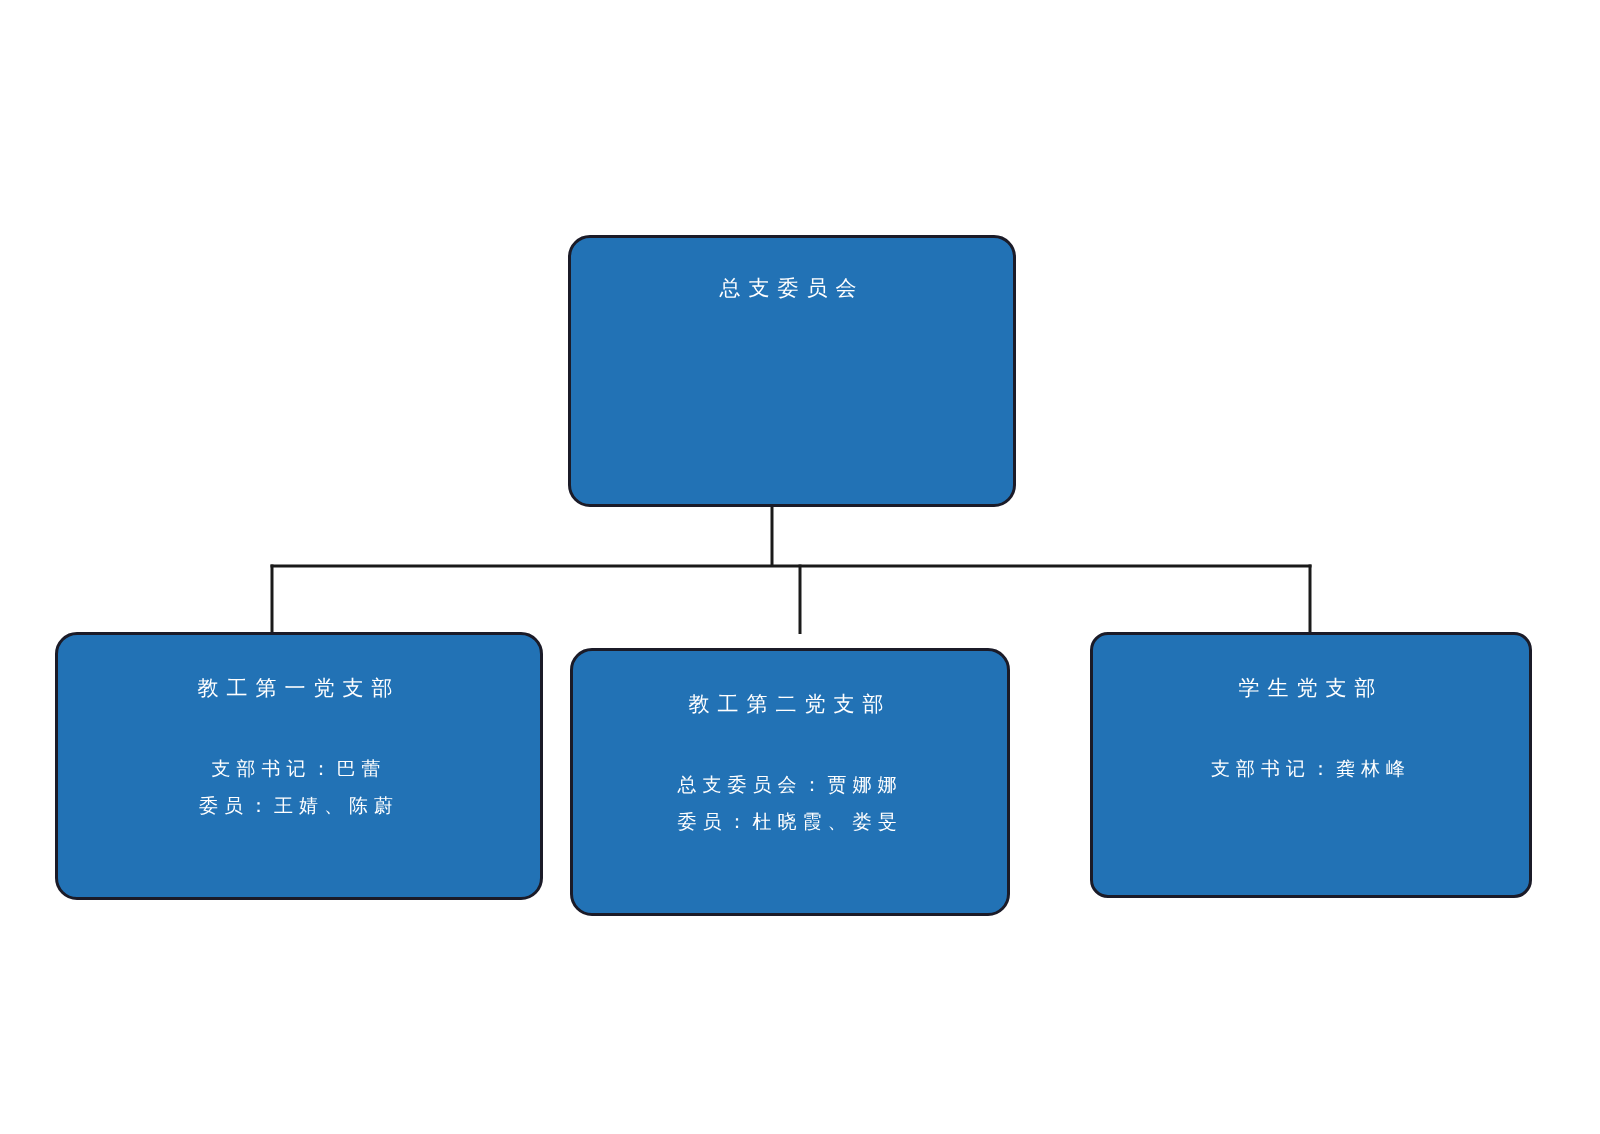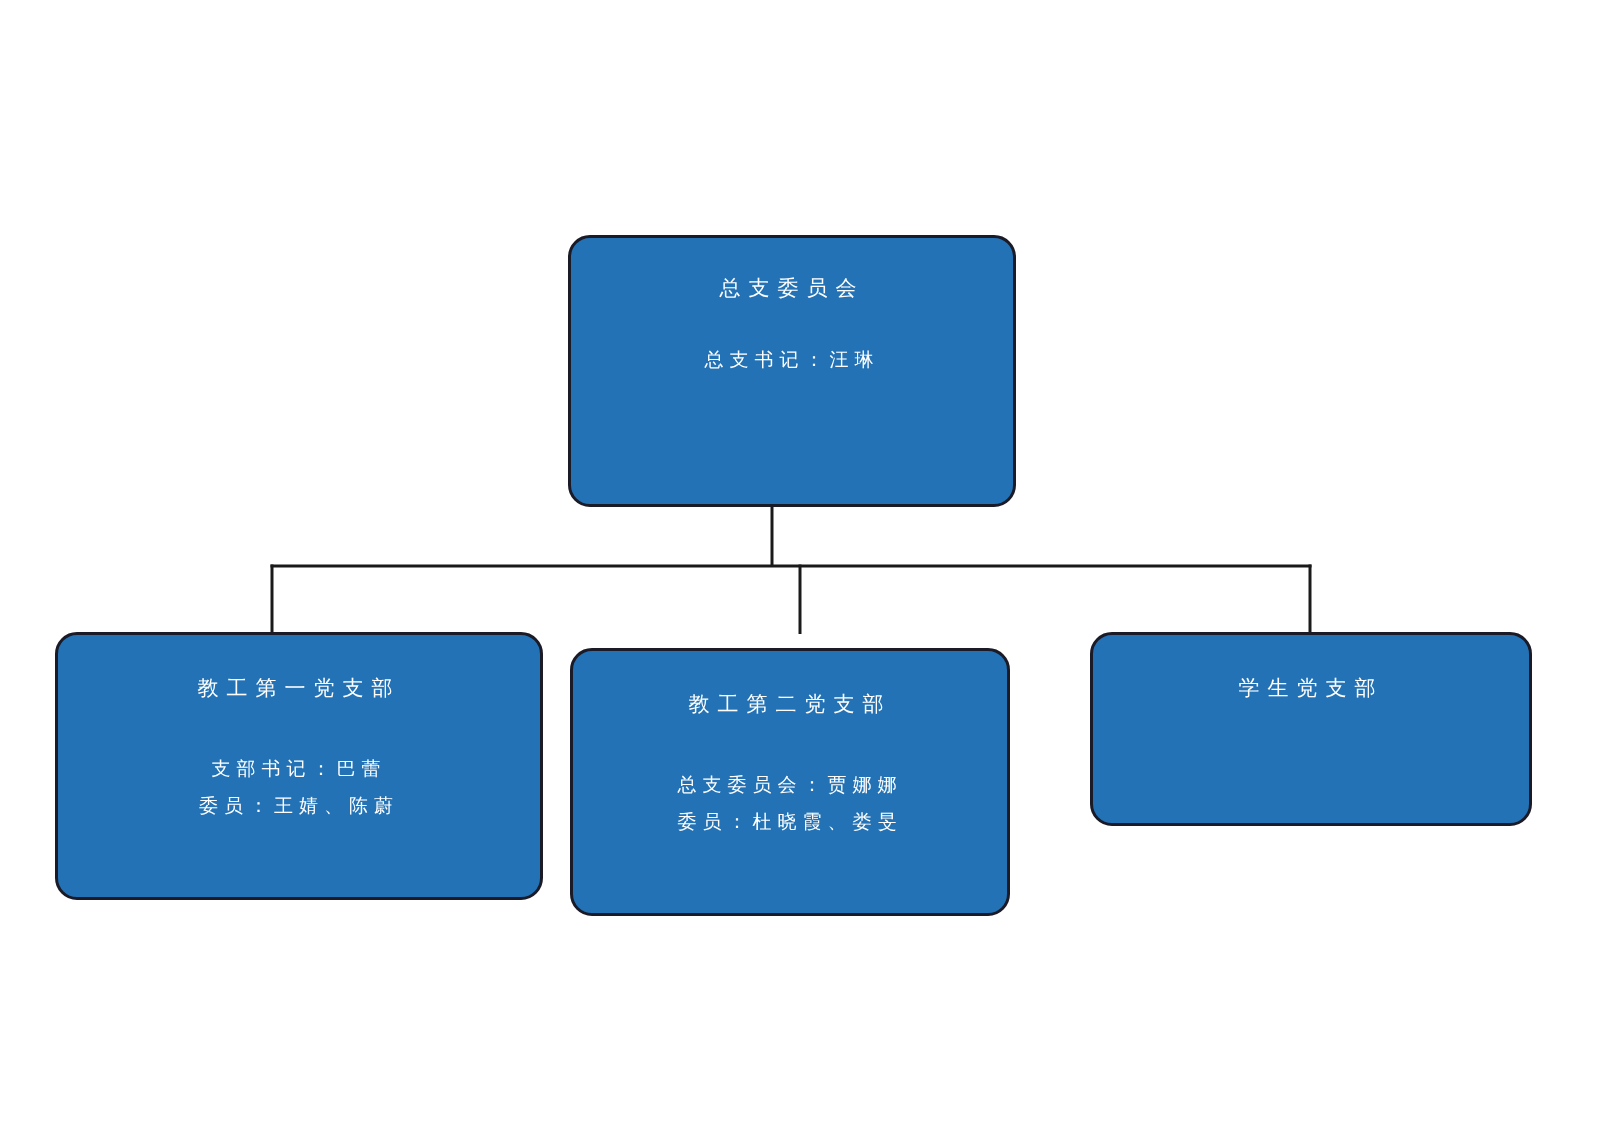--- a/index.html
+++ b/index.html
@@ -37,21 +37,21 @@
     background: var(--node-fill);
     border: 3px solid var(--node-border);
     border-radius: 22px;
     color: var(--node-text);
     text-align: center;
     font-family: Liberation Serif, serif;
   }
   .n-root { left: 568px; top: 235px; width: 448px; height: 272px; }
   .n-c1   { left: 55px;  top: 632px; width: 488px; height: 268px; }
   .n-c2   { left: 570px; top: 632px; width: 440px; height: 268px; margin-top: 16px; }
-  .n-c3   { left: 1090px; top: 632px; width: 442px; height: 194px; }
+  .n-c3   { left: 1090px; top: 632px; width: 442px; height: 266px; border-radius: 18px; }
   .node-title {
     font-size: 21px;
     letter-spacing: 8px;
     line-height: 32px;
     white-space: nowrap;
   }
   .n-root .node-title { margin-top: 34px; }
   .n-c1 .node-title, .n-c2 .node-title, .n-c3 .node-title { margin-top: 37px; }
   .node-lines {
     font-size: 19px;
@@ -71,21 +71,20 @@
     <path d="M772 506 V566"></path>
     <path d="M270.5 566 H1311.5"></path>
     <path d="M272 564.5 V634"></path>
     <path d="M800 564.5 V634"></path>
     <path d="M1310 564.5 V634"></path>
   </svg>
 
   <div class="node n-root">
     <div class="node-title">总支委员会</div>
     <div class="node-lines">
-      <div class="node-line">总支书记：汪琳</div>
     </div>
   </div>
 
   <div class="node n-c1">
     <div class="node-title">教工第一党支部</div>
     <div class="node-lines">
       <div class="node-line">支部书记：巴蕾</div>
       <div class="node-line">委员：王婧、陈蔚</div>
     </div>
   </div>
@@ -93,15 +92,18 @@
   <div class="node n-c2">
     <div class="node-title">教工第二党支部</div>
     <div class="node-lines">
       <div class="node-line">总支委员会：贾娜娜</div>
       <div class="node-line">委员：杜晓霞、娄旻</div>
     </div>
   </div>
 
   <div class="node n-c3">
     <div class="node-title">学生党支部</div>
+    <div class="node-lines">
+      <div class="node-line">支部书记：龚林峰</div>
+    </div>
   </div>
 
 </div>
 
 </body></html>

